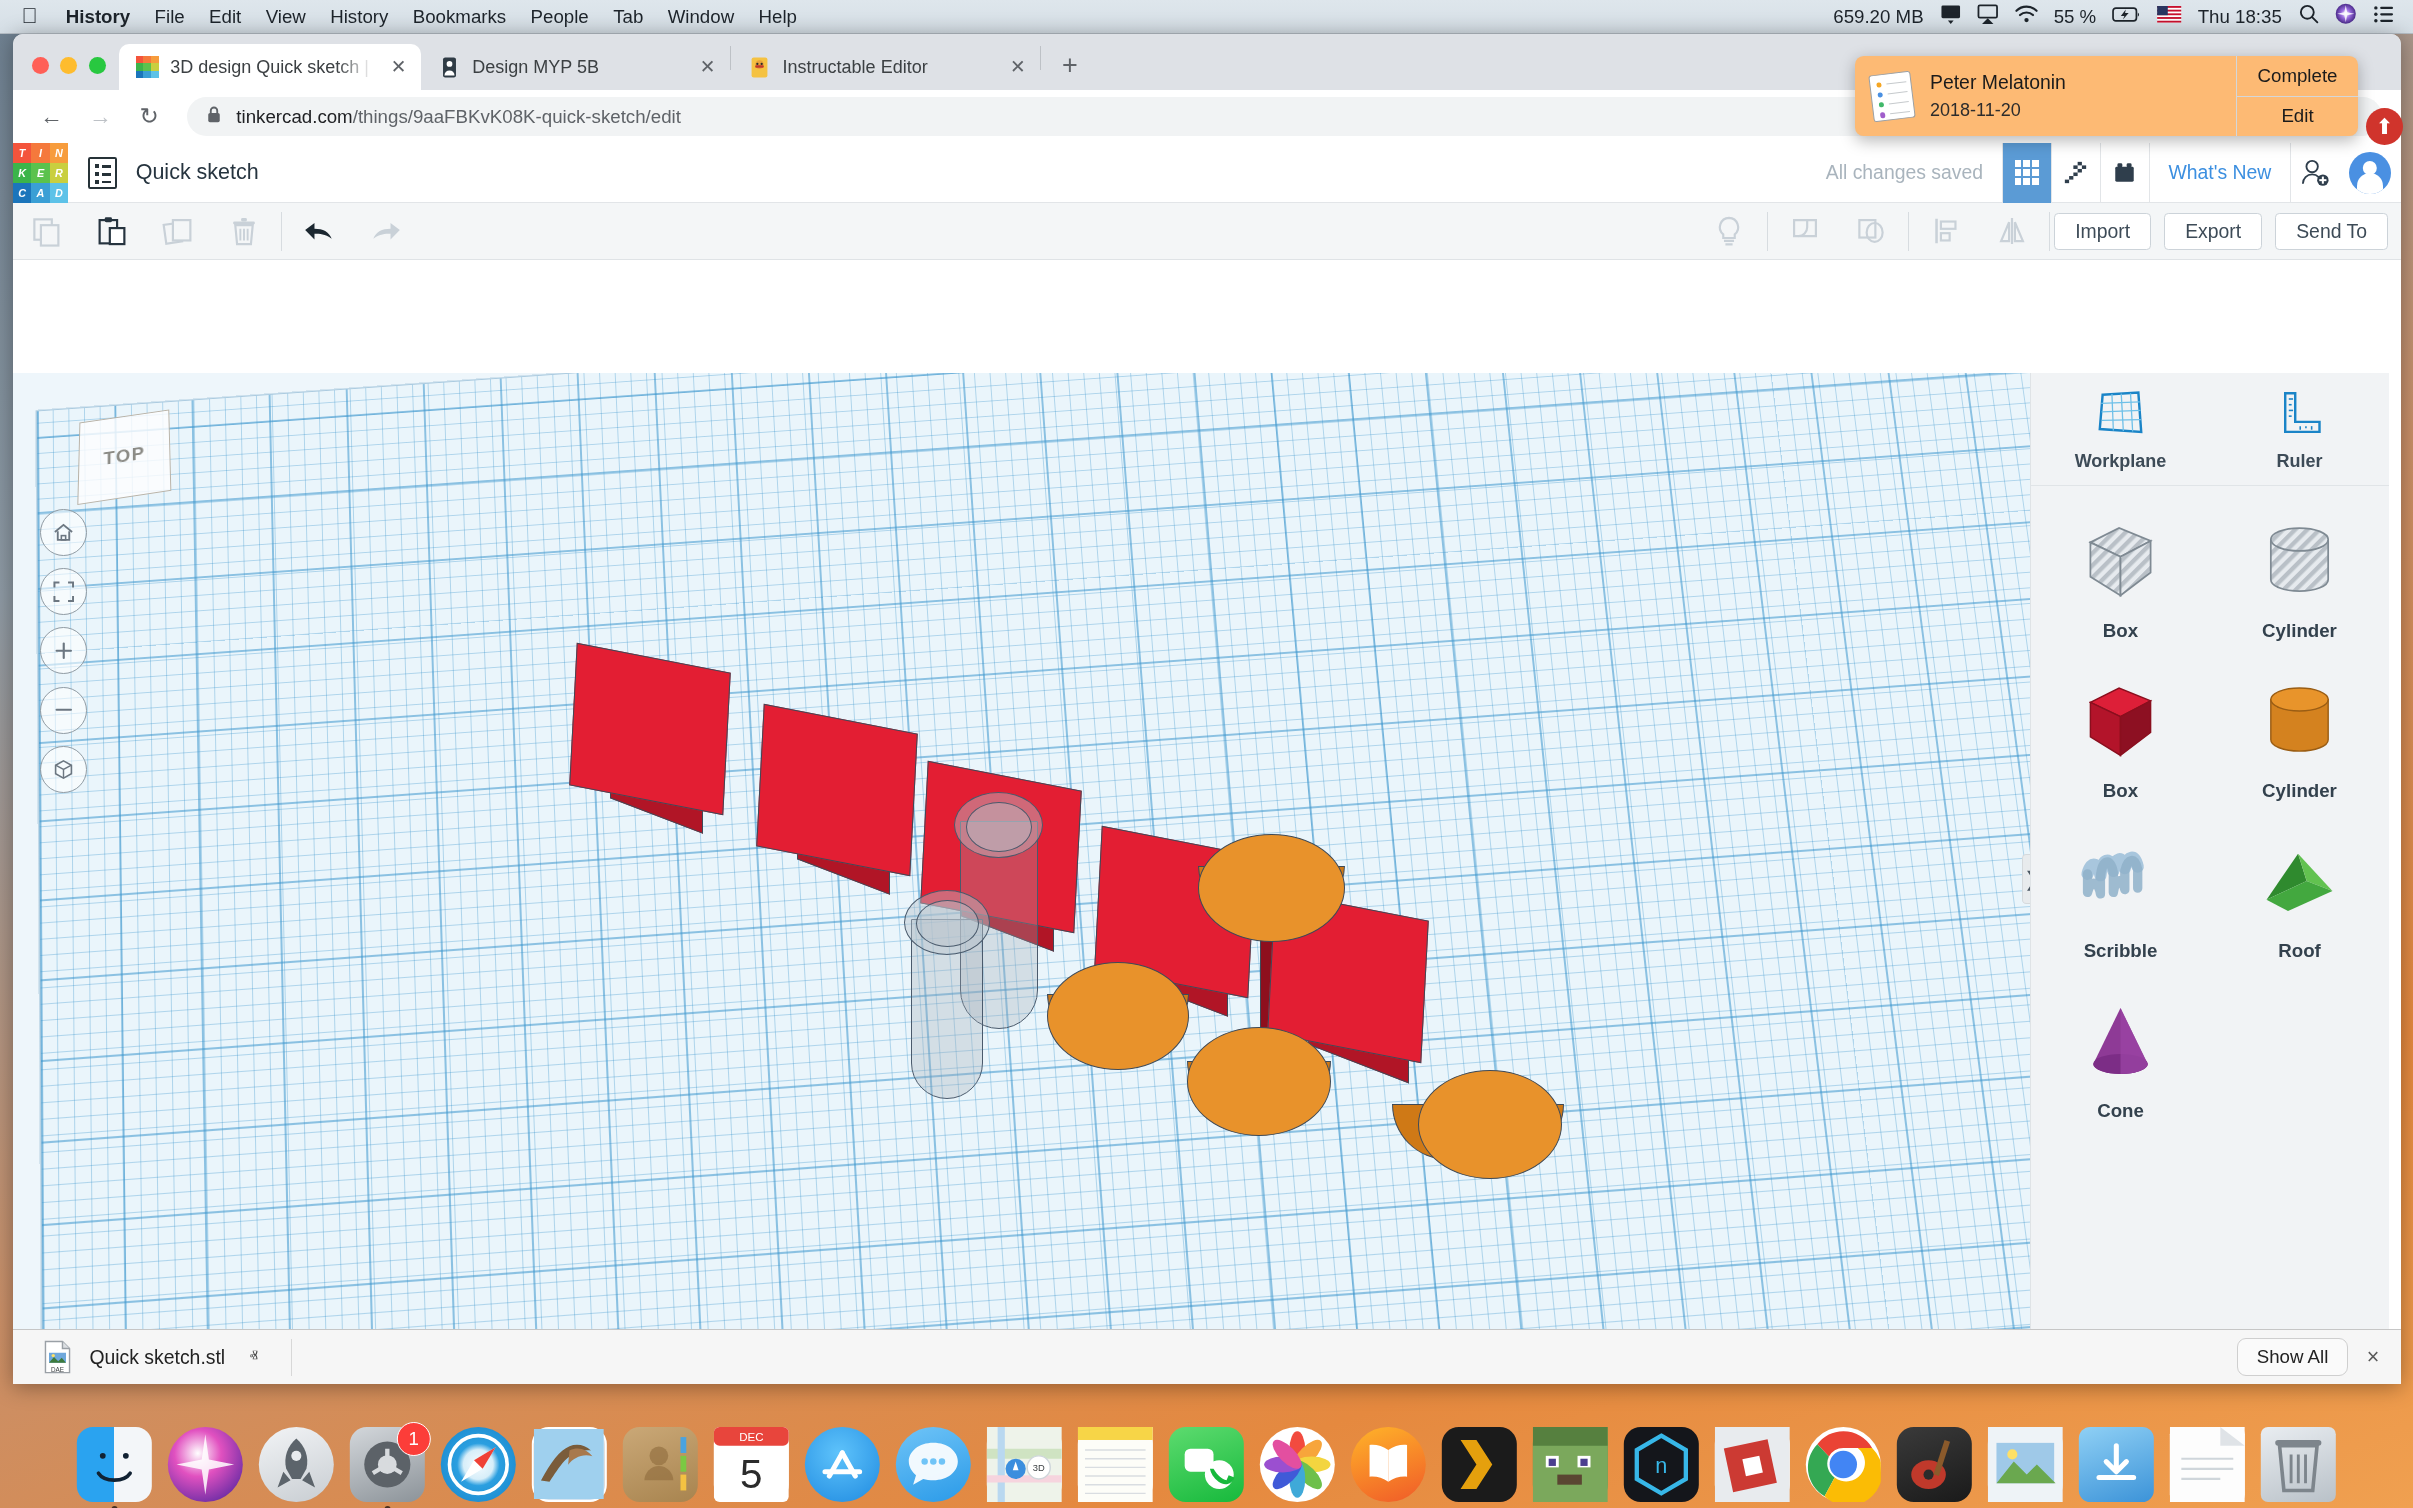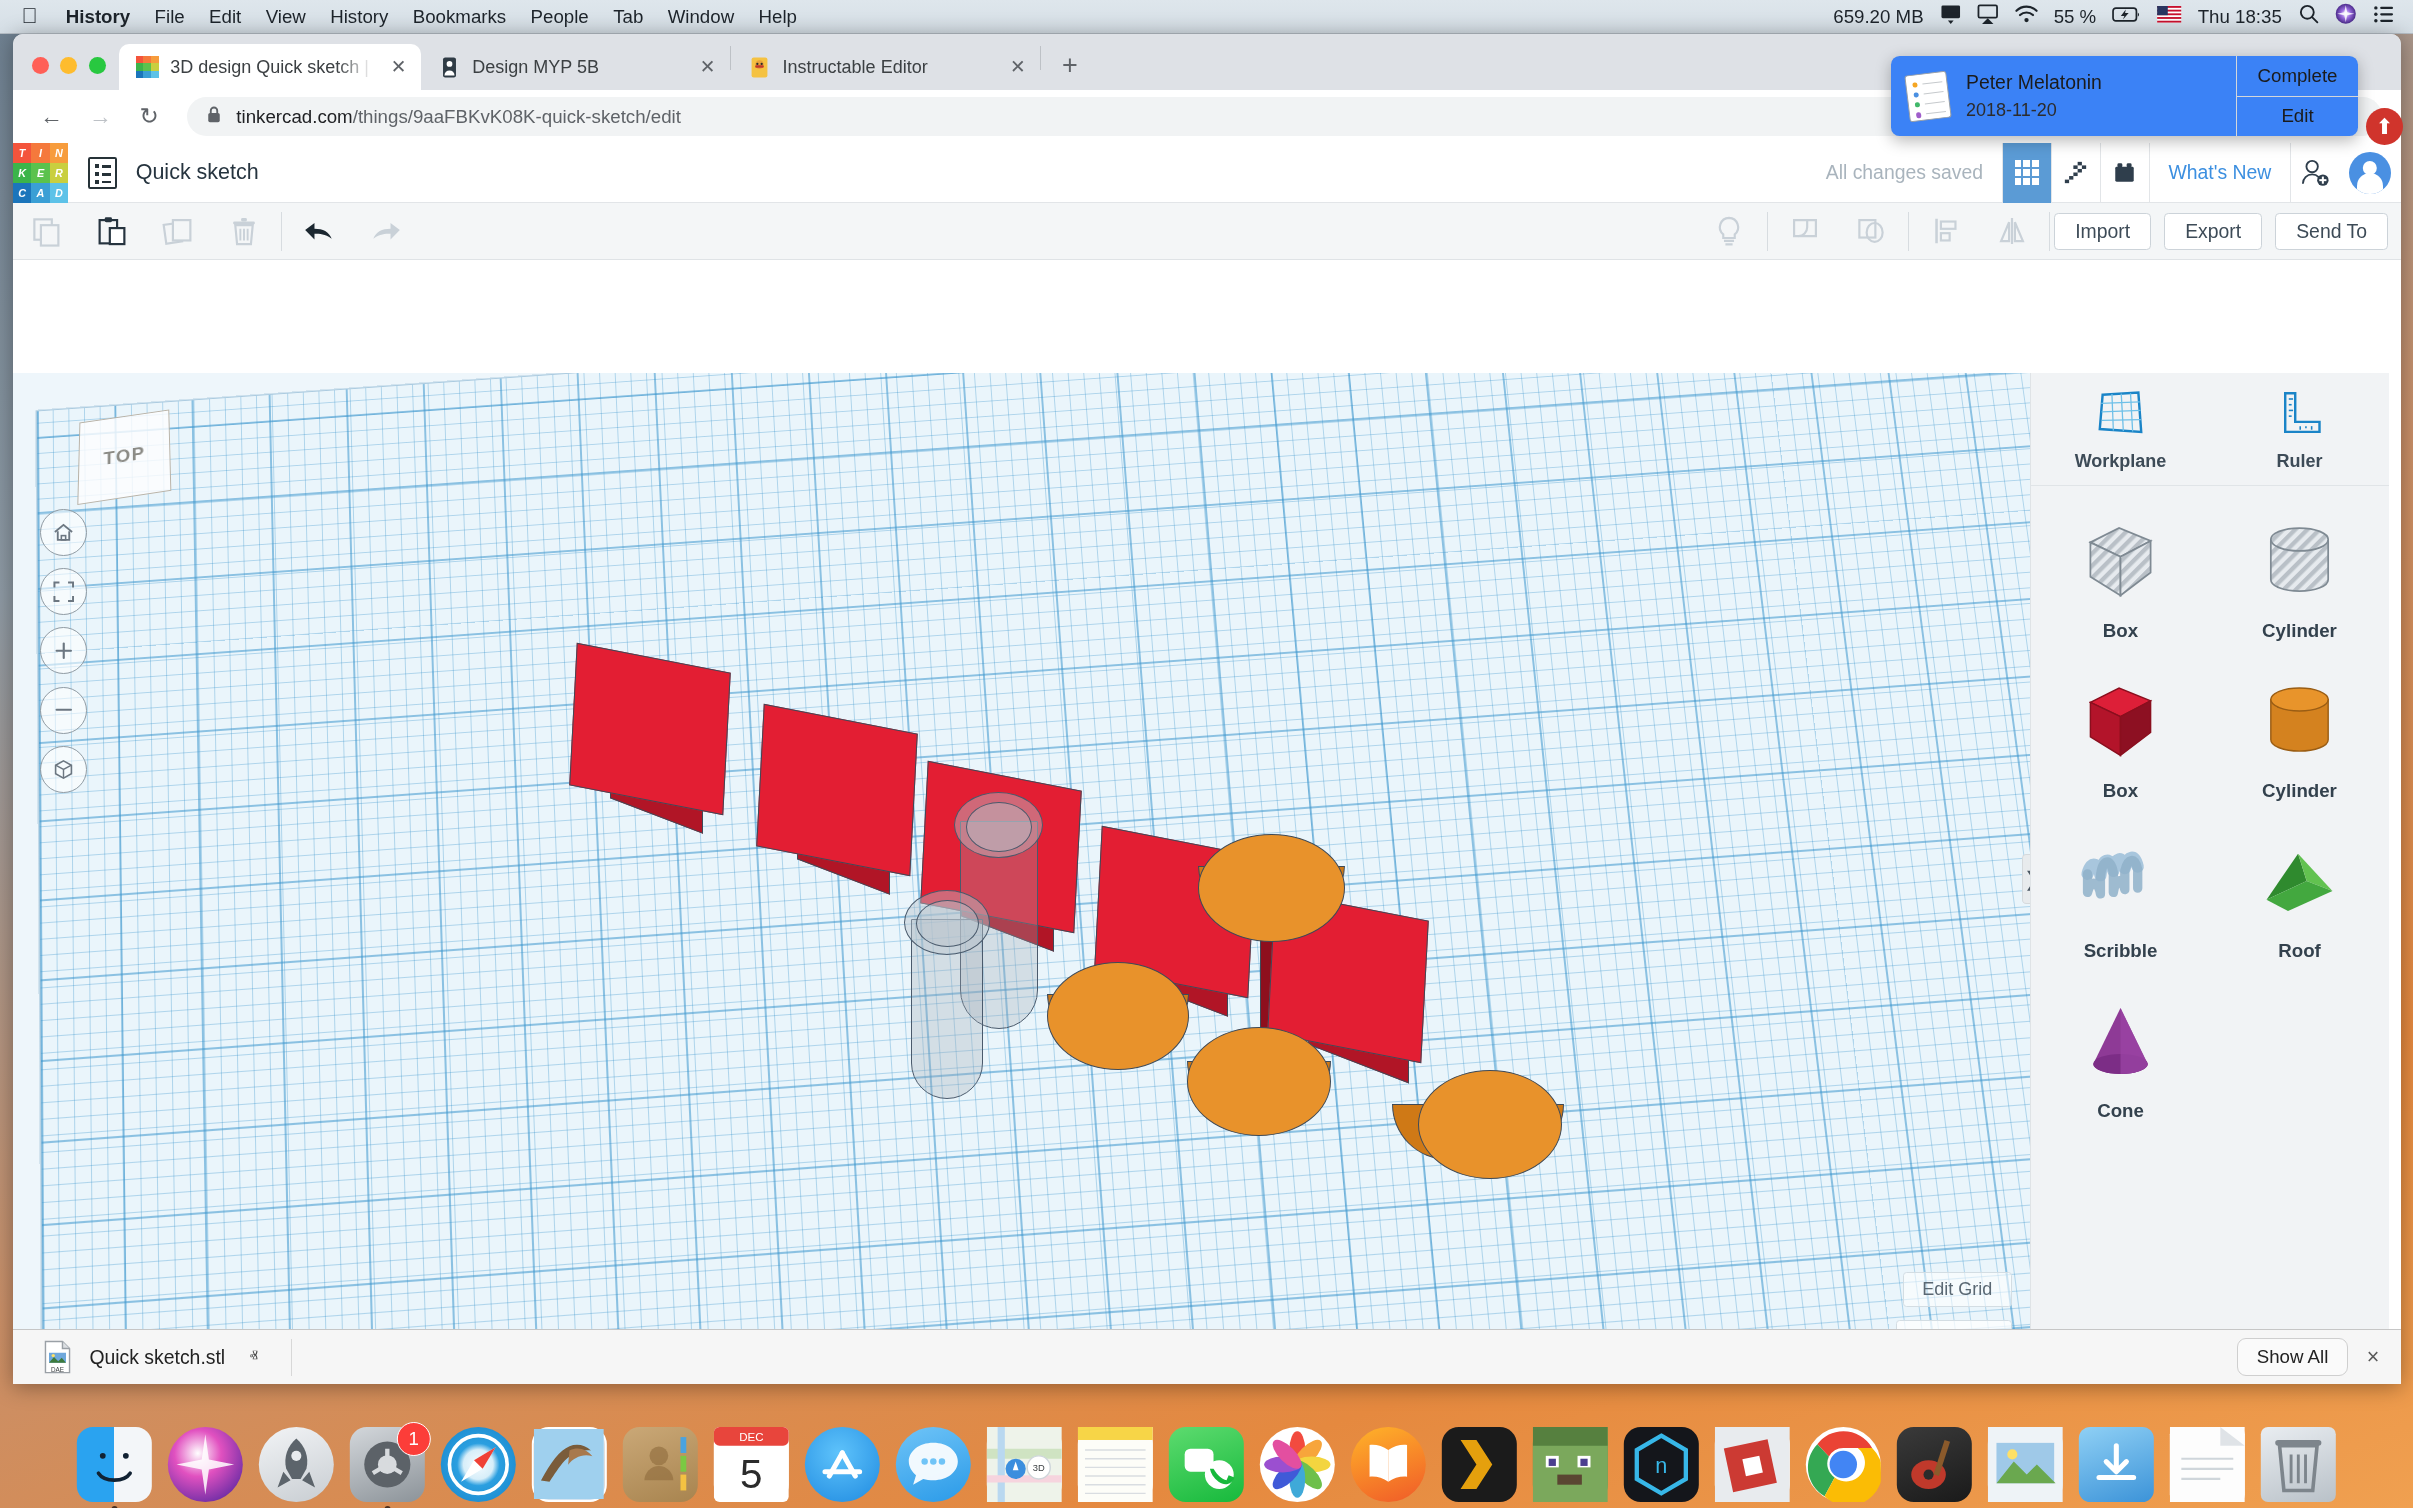--- a/index.html
+++ b/index.html
@@ -204,22 +204,22 @@
   #dlitem .fi { width:29px;height:34px;margin-right:17px; position:relative; }
   #dlitem .nm { font-size:19.4px;color:#222; }
   #dlitem .car { margin-left:24.4px; font-size:17px; color:#444; }
   .dl-sep { width:0.7px;height:37px;background:#d8d8d8; margin-left:18.7px; }
   #dlbar .spacer { flex:1 1 auto; }
   #showall { border:0.7px solid #cfcfcf; border-radius:9px; background:#fafafa; padding: 7.2px 18.7px;
              font-size:18.7px; color:#222; }
   #dlclose { margin: 0 5.7px 0 18.7px; font-size:21.5px; color:#5a5a5a; }
 
   
-  #notif { position:absolute; right: 55px; top: 56px; width: 467px; height: 80px;
-           background:#3b82f6; border-radius:8.6px; display:flex;
+  #notif { position:absolute; right: 55px; top: 56px; width: 503px; height: 80px;
+           background:#fdba74; border-radius:8.6px; display:flex;
            box-shadow: 0 4.3px 16px rgba(0,0,0,.28); z-index: 200; }
   #notif .body { flex:1 1 auto; display:flex; align-items:center; padding: 0 16px; }
   #notif .notes { width:42px;height:47px;margin-right:17px;position:relative;
                   background:#fff; border:1.4px solid #9aa0a6; border-radius:2.9px;
                   transform: rotate(-7deg); }
   #notif .notes u { position:absolute; left:5.7px; width:5.7px;height:5.7px;border-radius:50%; }
   #notif .notes s { position:absolute; left:16px; right:4.3px; height:1.4px; background:#c6cacd; }
   #notif .txt .t1 { font-size:19.4px; color:#1b1b1b; }
   #notif .txt .t2 { font-size:18px; color:#2c2c2c; margin-top:5.7px; }
   #notif .actions { width: 122px; border-left:0.7px solid #d4d7da; display:flex;flex-direction:column; }
@@ -665,30 +665,20 @@
           <div class="nc">
             <svg width="23" height="23" viewBox="0 0 32 32">
                 <path d="M16 4l11 6v12l-11 6-11-6V10z" fill="none" stroke="#6c7781" stroke-width="2.2"></path>
                 <path d="M5 10l11 6 11-6M16 16v12" fill="none" stroke="#6c7781" stroke-width="2"></path>
               </svg>
           </div>
         </div>
 
         <div id="panel-handle">❯</div>
 
-        <div id="gridctl">
-          <div id="editgrid">Edit Grid</div>
-          <div id="snaprow">
-            <span>Snap Grid</span>
-            <span id="snapsel">
-              <span>1.0 mm</span>
-              <span>▲</span>
-            </span>
-          </div>
-        </div>
       </div>
     </div>
 
     <div id="tc-side">
       <div id="side-tools">
         <div class="sidetool">
           <svg width="53" height="50" viewBox="0 0 74 70">
               <g stroke="#1a84c7" stroke-width="3.4" fill="none">
                 <path d="M12 8 62 5 66 60 8 56z"></path>
               </g>

